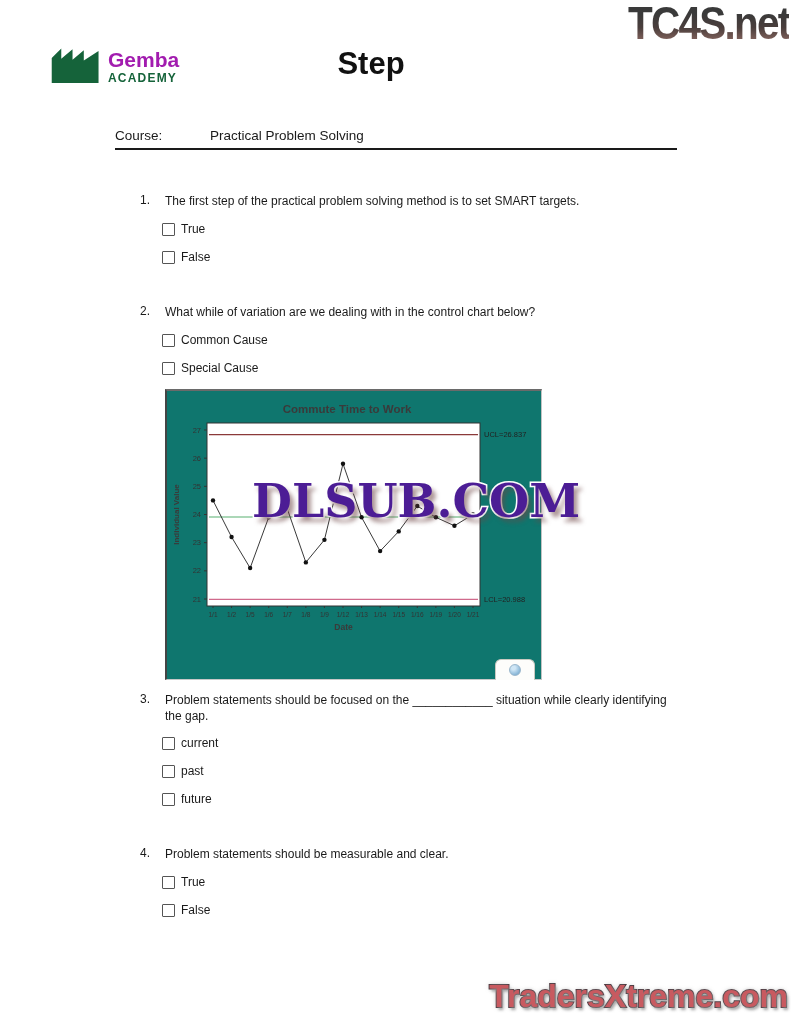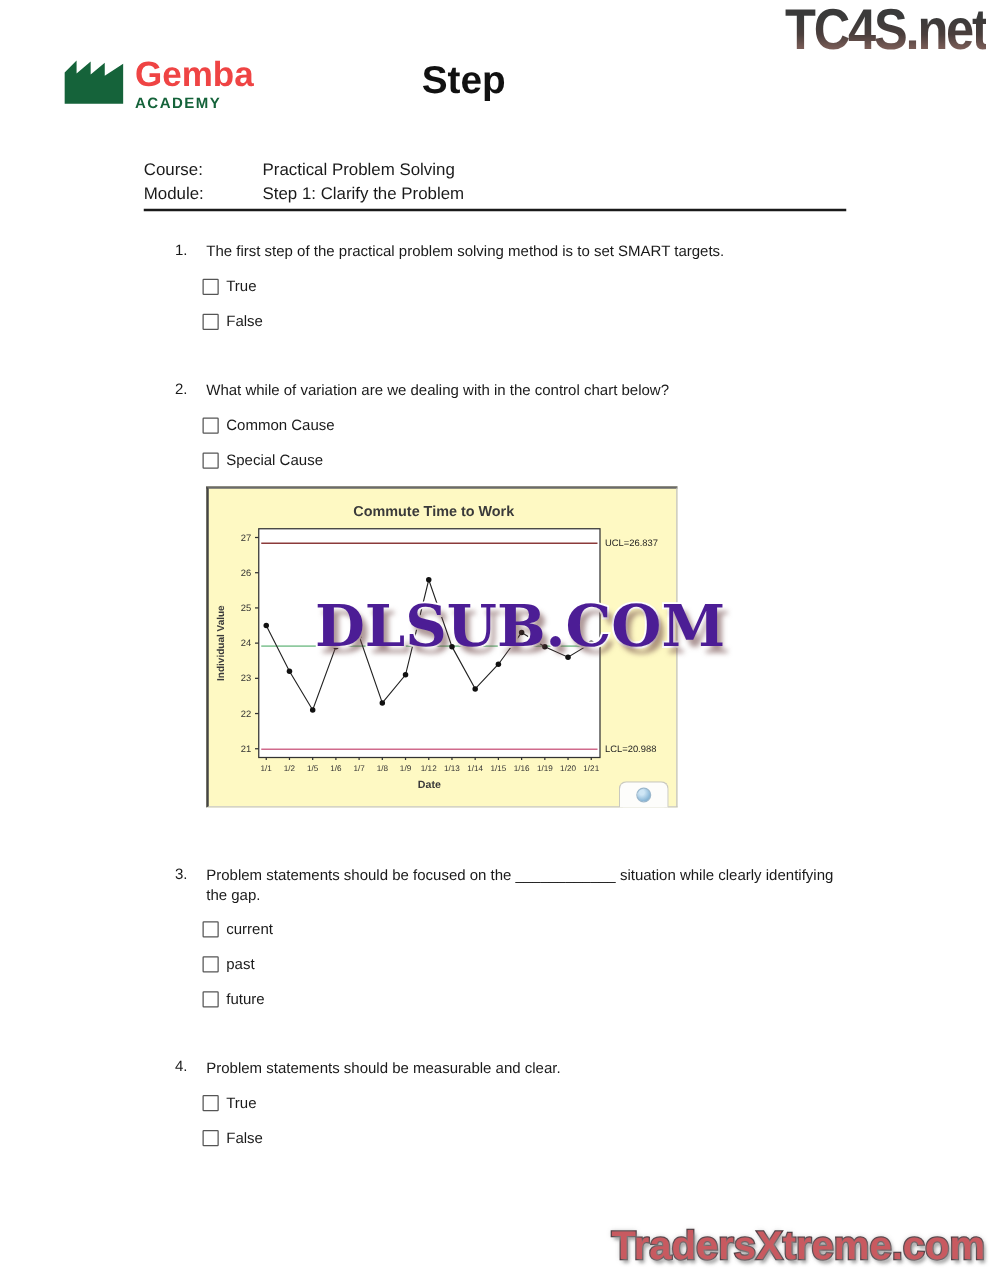--- a/index.html
+++ b/index.html
@@ -11,21 +11,21 @@
     font-size:46px; font-weight:bold; letter-spacing:-2px;
     transform:scaleX(0.88); transform-origin:right top;
     background:linear-gradient(180deg,#3a3a3a 30%,#4a3e3c 60%,#8e6a63 95%);
     -webkit-background-clip:text; background-clip:text; color:transparent;
     line-height:1.0;
   }
 
   
   #logo { position:absolute; left:50px; top:44px; display:flex; align-items:center; gap:6px; }
   #logo .words { display:flex; flex-direction:column; line-height:1; }
-  #logo .g1 { font-size:28px; font-weight:bold; color:#ef4444; letter-spacing:0px; }
+  #logo .g1 { font-size:21px; font-weight:bold; color:#a21caf; letter-spacing:0px; }
   #logo .g2 { font-size:12px; font-weight:bold; color:#15633a; letter-spacing:1.2px; margin-top:2px; }
 
   
   #page-title { position:absolute; left:371px; top:46px; transform:translateX(-50%);
     font-size:31px; font-weight:bold; color:#111; }
 
   
   #course-block { position:absolute; left:115px; top:124px; width:562px;
     border-bottom:2px solid #1a1a1a; padding-bottom:5px; font-size:13.5px; }
   #course-block .row { display:flex; height:19px; align-items:flex-end; }
@@ -34,22 +34,22 @@
   
   .question { position:absolute; left:140px; width:530px; font-size:12px; }
   .qhead { display:flex; }
   .qnum { width:25px; flex:0 0 25px; }
   .qtext { width:505px; line-height:16px; }
   .opt { display:flex; align-items:center; gap:6px; position:absolute; left:22px; }
   .cb { width:13px; height:13px; border:1px solid #555; background:#fff; border-radius:1px; flex:0 0 13px; }
 
   
   #chart {
-    position:absolute; left:165px; top:389px; width:377px; height:257px;
-    background:#fef9c3;
+    position:absolute; left:165px; top:389px; width:377px; height:291px;
+    background:#0f766e;
     border-top:2px solid #6a6a6a; border-left:2px solid #444;
     border-right:1px solid #c2c2c2; border-bottom:1px solid #c8c8c8;
   }
   #chart svg { display:block; }
   #zoom-btn { position:absolute; right:6px; bottom:-1px; width:40px; height:21px;
     background:#fdfdfb; border:1px solid #c9c9c0; border-bottom:none;
     border-radius:6px 6px 0 0; display:flex; align-items:center; justify-content:center; }
   #zoom-btn .lens { width:12px; height:12px; border-radius:50%;
     background:radial-gradient(circle at 35% 30%, #cfe6f5 20%, #8bb8d8 70%, #6da2c6); border:1px solid #9ab7cc; }
 
@@ -87,24 +87,20 @@
     <span class="g2">ACADEMY</span>
   </span>
 </div>
 
 <div id="page-title">Step</div>
 
 <div id="course-block">
   <div class="row">
     <span class="lbl">Course:</span>
     <span>Practical Problem Solving</span>
-  </div>
-  <div class="row">
-    <span class="lbl">Module:</span>
-    <span>Step 1: Clarify the Problem</span>
   </div>
 </div>
 
 <div class="question" style="top:193px;">
   <div class="qhead">
     <span class="qnum">1.</span>
     <span class="qtext">The first step of the practical problem solving method is to set SMART targets.</span>
   </div>
   <div class="opt" style="top:29px;">
     <span class="cb"></span>

